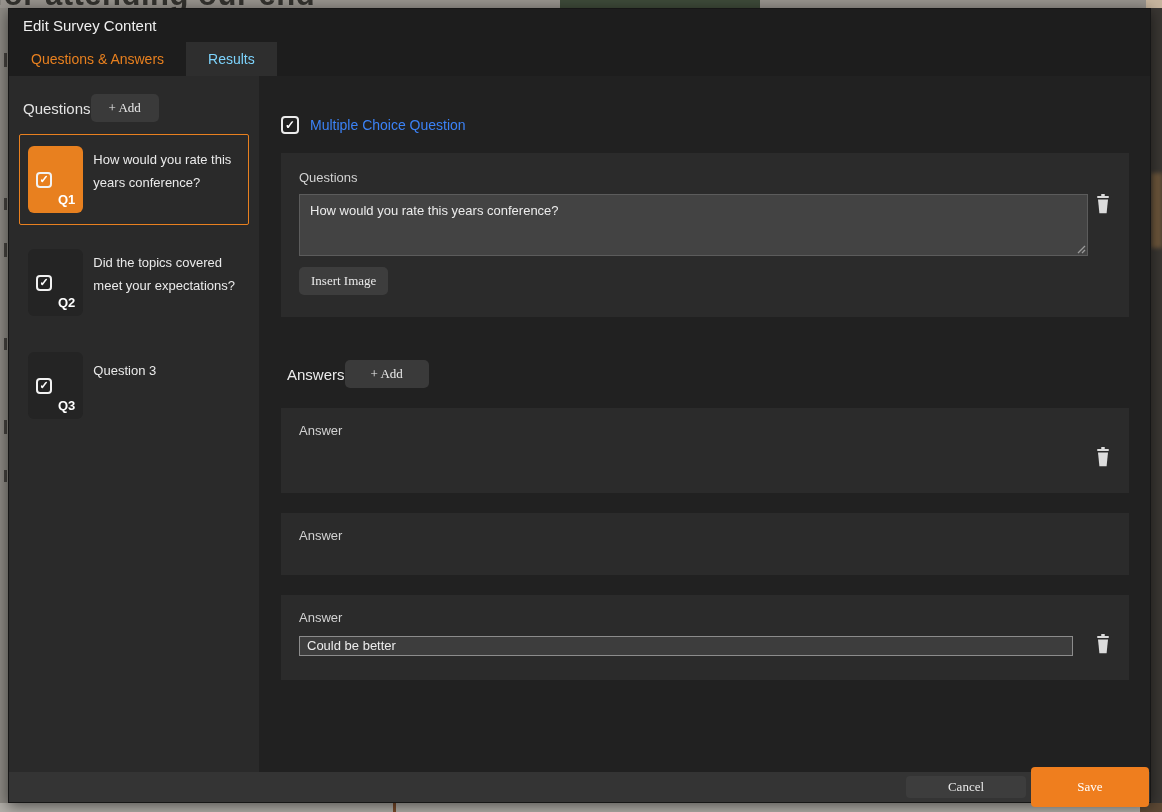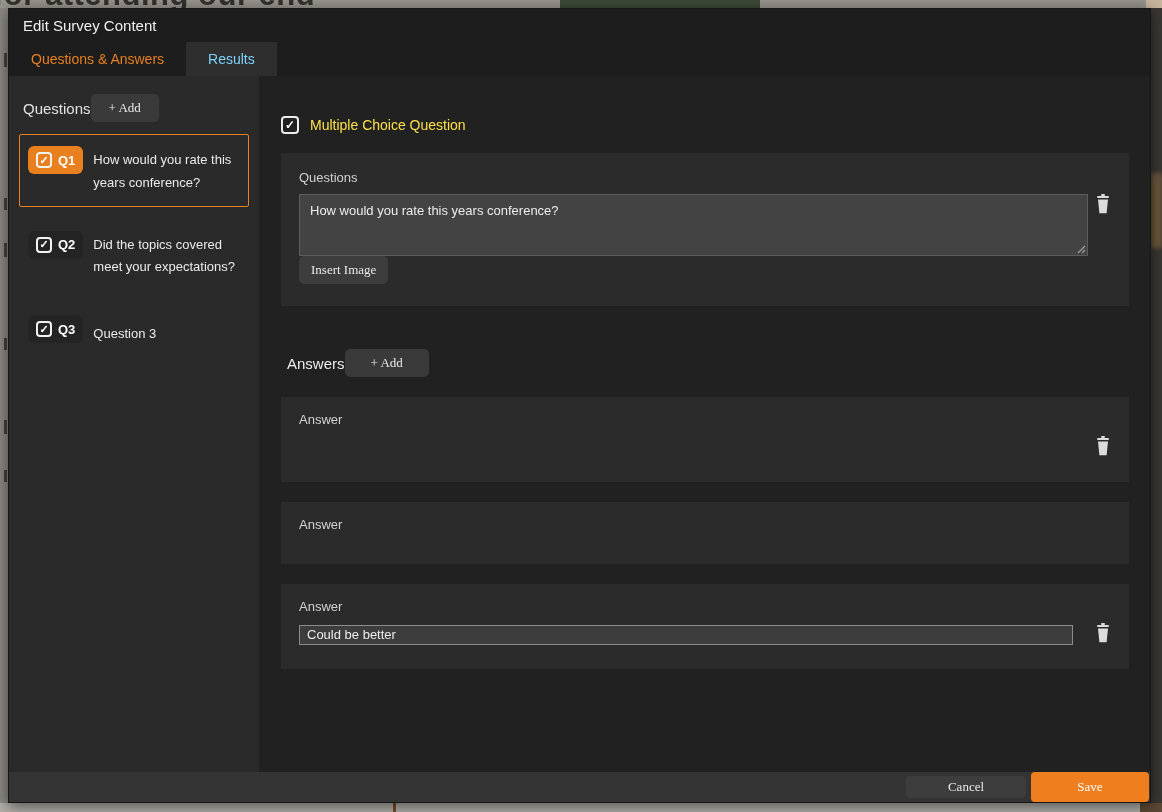--- a/index.html
+++ b/index.html
@@ -35,52 +35,52 @@
   .sidebar-head { display:flex; align-items:center; justify-content:flex-start; padding:0 10px 0 14px; }
   .sidebar-head .hd { color:#e3e3e3; font-size:15px; }
   .btn { border:none; cursor:pointer; color:#e9e9e9; font-family:Liberation Serif, serif; }
   .btn-add { background:#3a3a3a; border-radius:5px; font-size:13px; padding:6px 18px; }
   .qlist { margin-top:12px; }
   .qitem { display:flex; align-items:flex-start; gap:10px; margin:0 10px 12px 10px; padding:11px 8px; border:1px solid transparent; border-radius:2px; cursor:pointer; }
   .qitem.selected { border-color:#e8801f; }
   .qbadge { flex:0 0 auto; display:flex; align-items:center; gap:6px; border-radius:6px; padding:6px 8px; }
   .qbadge.orange { background:#e8801f; }
   .qbadge.dark { background:#242424; }
-  .qbadge .qid { color:#fff; font-size:13px; font-weight:700; }
+  .qbadge .qid { color:#fff; font-size:13px; font-weight:700;margin-top:40px; }
   .cbx { width:16px; height:16px; border:2px solid #f2f2f2; border-radius:4px; display:flex; align-items:center; justify-content:center; color:#fff; font-size:11px; font-weight:700; line-height:1; flex:0 0 auto; }
   .qtext { color:#eaeaea; font-size:13px; line-height:1.75; padding-top:3px; }
   .qitem.single .qtext { padding-top:8px; }
 
   
   .main { flex:1 1 auto; background:#212121; padding:40px 21px 0 22px; overflow:hidden; }
   .mcq-row { display:flex; align-items:center; gap:11px; }
   .cbx-main { width:18px; height:18px; border:2px solid #ececec; border-radius:4px; background:transparent; display:flex; align-items:center; justify-content:center; color:#fff; font-size:12px; font-weight:700; cursor:pointer; }
-  .mcq-label { color:#fde047; font-size:14px; }
+  .mcq-label { color:#3b82f6; font-size:14px; }
 
   .card { background:#2b2b2b; margin-top:19px; padding:17px 18px 22px 18px; }
   .field-label { color:#d2d2d2; font-size:13px; margin-bottom:9px; }
   .qrow { display:flex; align-items:flex-start; }
   .ta-wrap { position:relative; width:789px; }
   .question-ta { width:789px; height:62px; background:#434343; border:1px solid #5c5c5c; color:#ececec; font-size:13px; font-family:inherit; padding:8px 10px; resize:none; display:block; }
   .resize-grip { position:absolute; right:2px; bottom:2px; pointer-events:none; }
   .trash-btn { background:transparent; margin-left:auto; padding:0; cursor:pointer; border:none; }
-  .btn-insert { background:#3d3d3d; border-radius:5px; font-size:13px; padding:6px 12px; }
+  .btn-insert { background:#3d3d3d; border-radius:5px; font-size:13px; padding:6px 12px; margin-top:11px; }
 
   .answers-head { display:flex; align-items:center; justify-content:flex-start; margin-top:43px;margin-left:6px; }
   .answers-head .hd { color:#ececec; font-size:15px; }
   .answers-head .btn-add { padding:6px 26px; }
   .acard { background:#2b2b2b; margin-top:20px; padding:15px 18px 23px 18px; }
   .acard:first-of-type { margin-top:10px; }
   .arow { display:flex; align-items:center; }
   .answer-input { width:774px; height:20px; background:#3d3d3d; border:1px solid #8c8c8c; color:#ececec; font-size:13px; font-family:inherit; padding:1px 7px; }
 
   
   .footer { flex:0 0 auto; height:30px; background:#343434; display:flex; align-items:center; justify-content:flex-end; gap:5px; padding-right:1px; }
   .btn-cancel { width:120px; height:22px; background:#3d3d3d; border-radius:4px; font-size:13px; }
-  .btn-save { width:118px; height:30px; background:#ef7e1e; border-radius:4px; font-size:13px; color:#fff; }
+  .btn-save { width:118px; height:40px; background:#ef7e1e; border-radius:4px; font-size:13px; color:#fff; }
 </style>
 </head>
 <body>
 
 <div class="backdrop-top">
   <span class="bg-text">for attending our end</span>
 </div>
 <div class="bg-green"></div>
 <div class="bg-beige-top"></div>
 <div class="backdrop-left">

